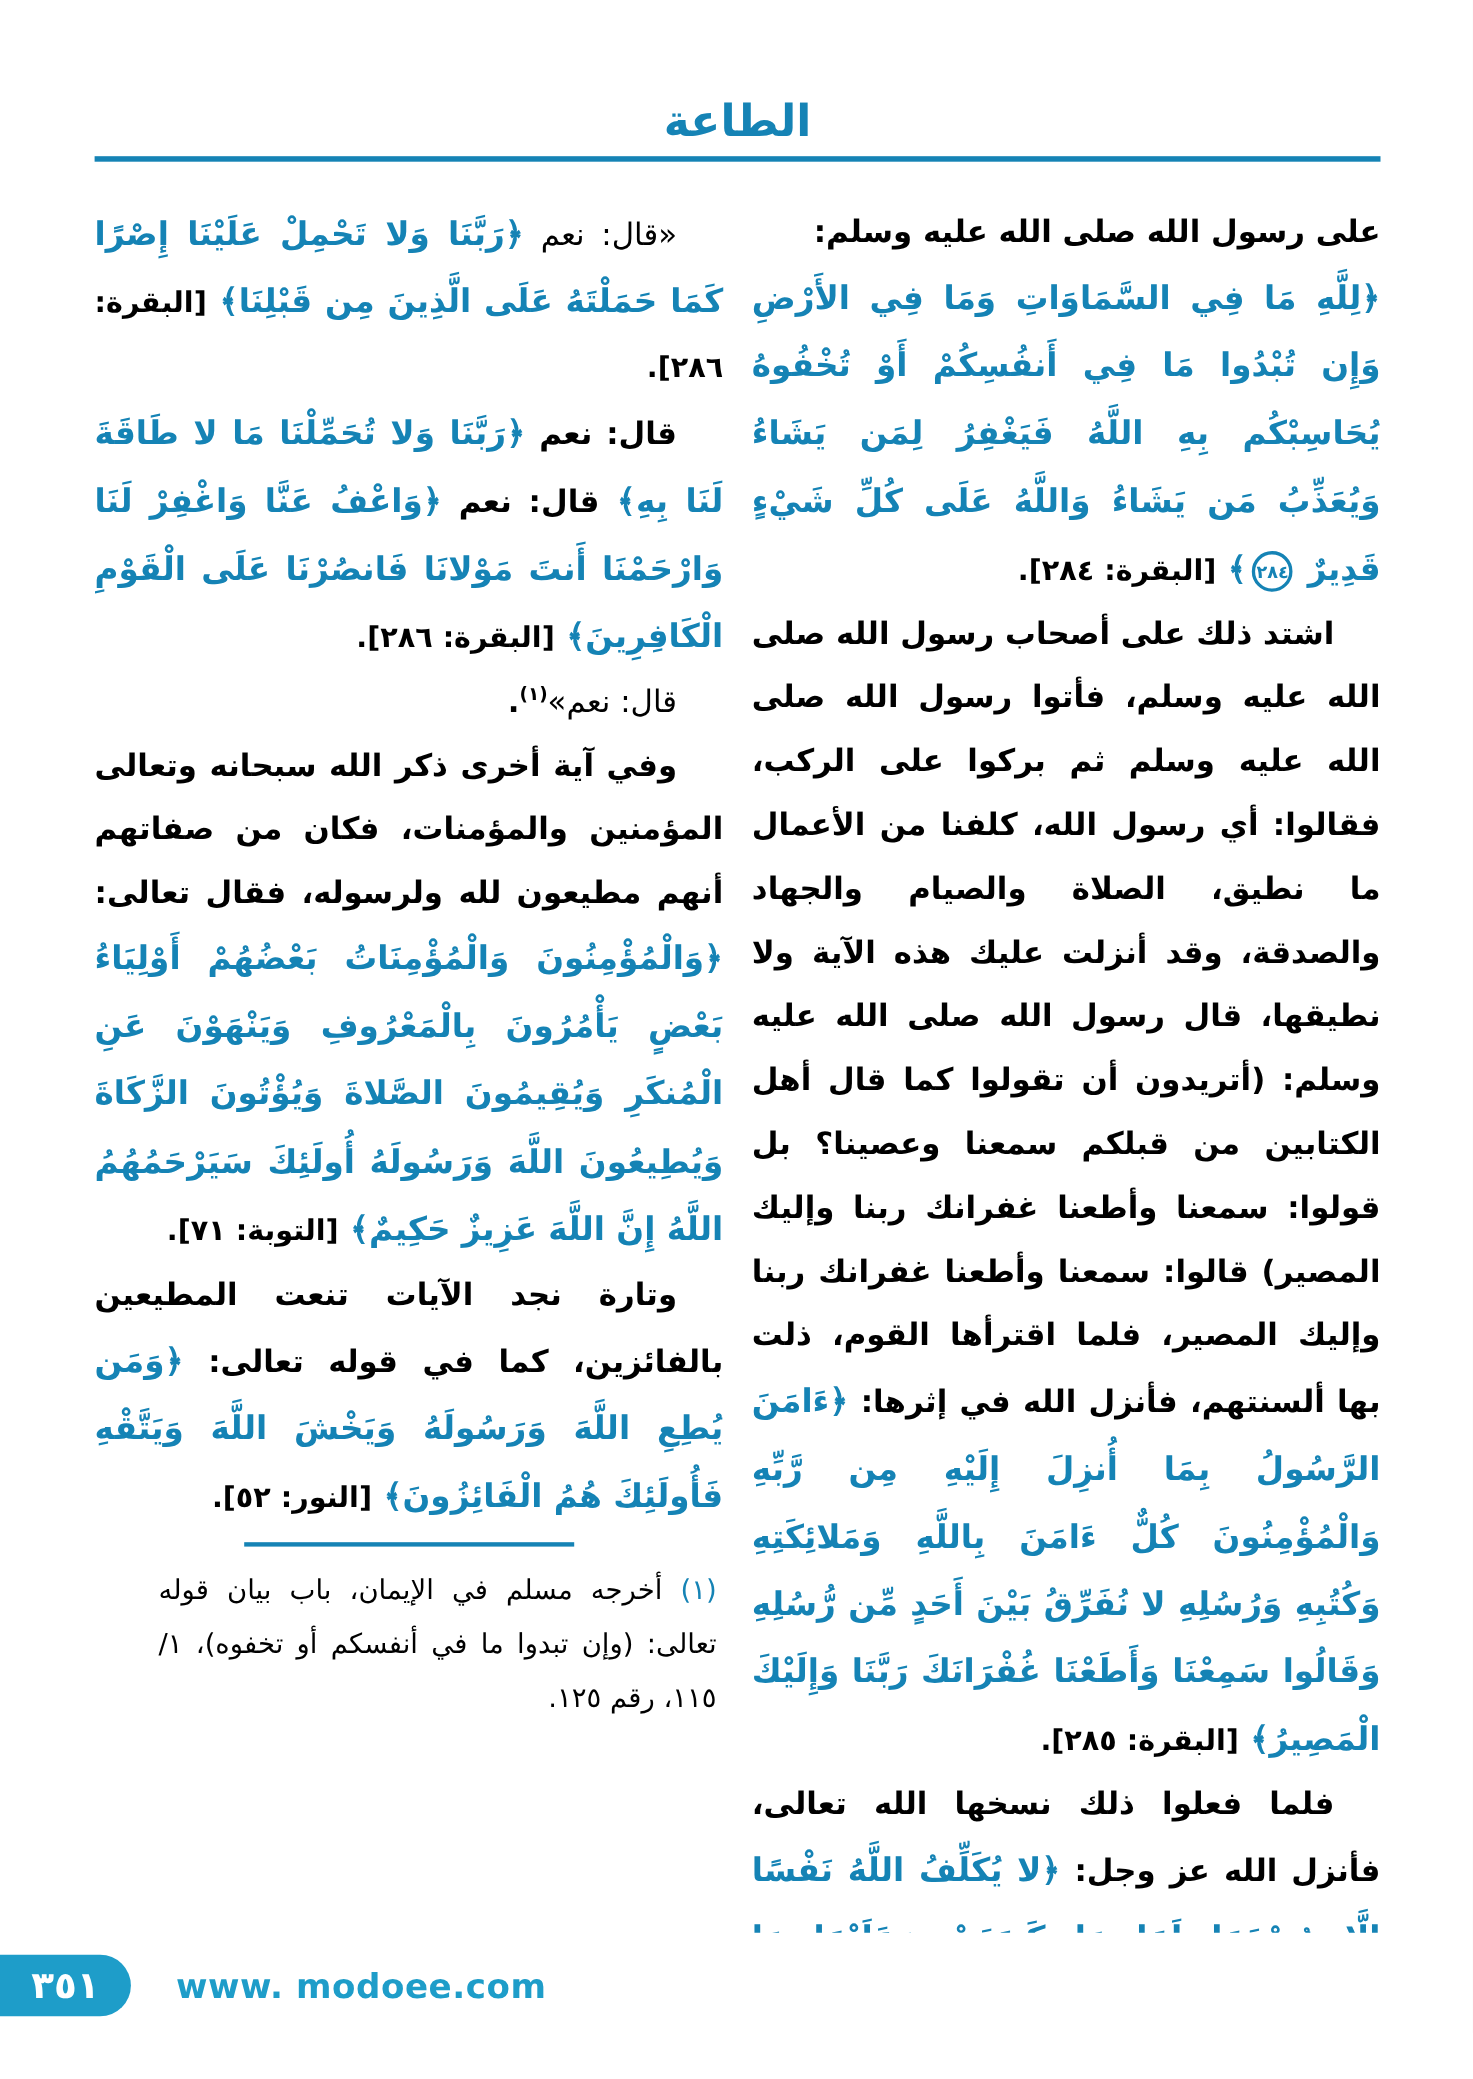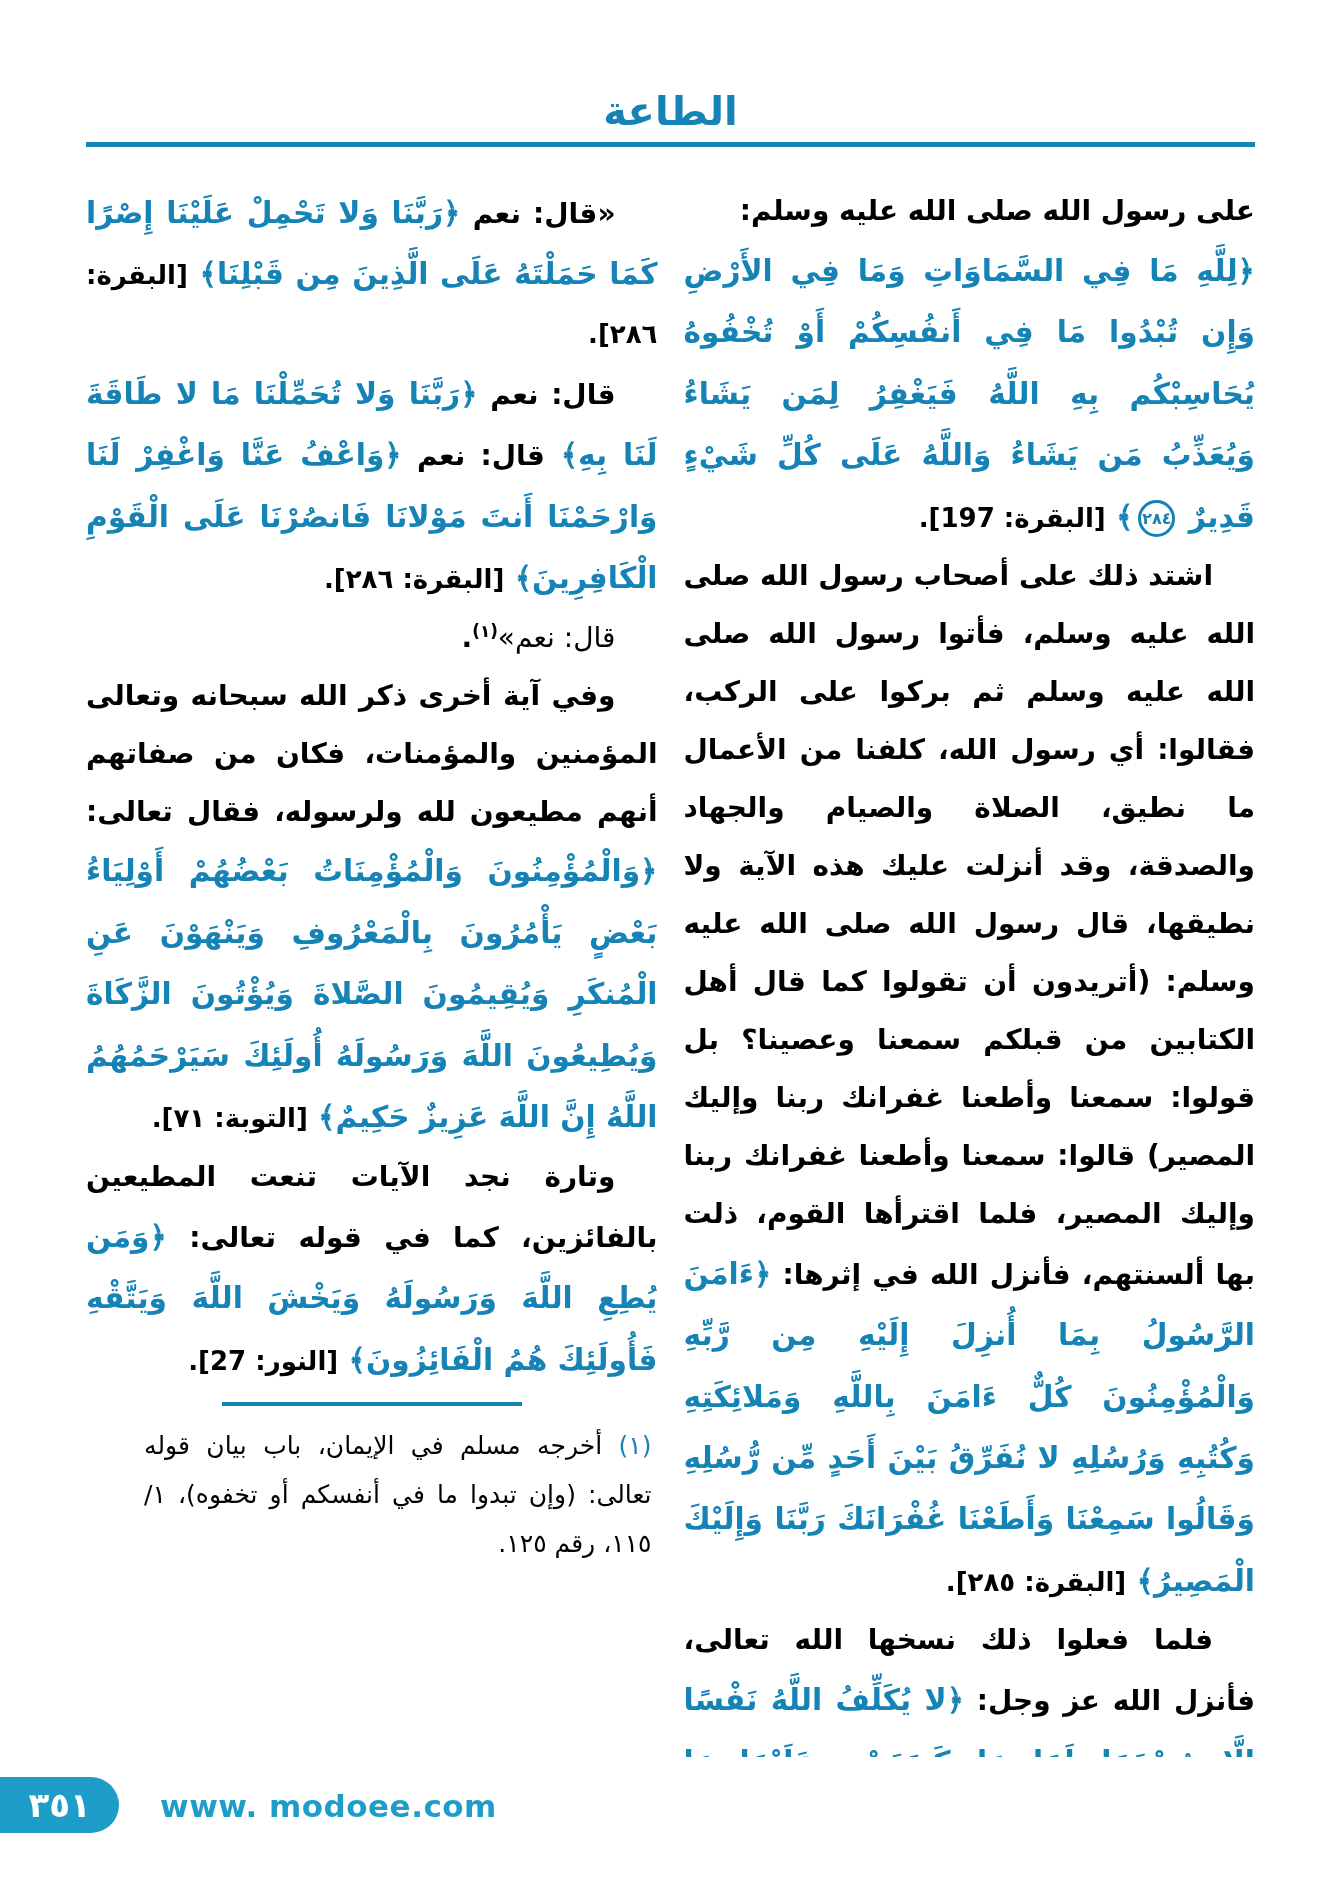--- a/index.html
+++ b/index.html
@@ -96,32 +96,32 @@
 <div class="page">
 
   <header class="header">
     <h1 class="chapter-title">الطاعة</h1>
     <div class="header-rule"></div>
   </header>
 
   <main class="columns">
     <section class="column">
         <p class="para"><span class="seg seg-text">على رسول الله صلى الله عليه وسلم:</span></p>
-        <p class="para"><span class="seg seg-quran">﴿لِلَّهِ مَا فِي السَّمَاوَاتِ وَمَا فِي الأَرْضِ وَإِن تُبْدُوا مَا فِي أَنفُسِكُمْ أَوْ تُخْفُوهُ يُحَاسِبْكُم بِهِ اللَّهُ فَيَغْفِرُ لِمَن يَشَاءُ وَيُعَذِّبُ مَن يَشَاءُ وَاللَّهُ عَلَى كُلِّ شَيْءٍ قَدِيرٌ </span><span class="seg seg-ayah">٢٨٤</span><span class="seg seg-quran">﴾ </span><span class="seg seg-ref">[البقرة: 197].</span></p>
+        <p class="para"><span class="seg seg-quran">﴿لِلَّهِ مَا فِي السَّمَاوَاتِ وَمَا فِي الأَرْضِ وَإِن تُبْدُوا مَا فِي أَنفُسِكُمْ أَوْ تُخْفُوهُ يُحَاسِبْكُم بِهِ اللَّهُ فَيَغْفِرُ لِمَن يَشَاءُ وَيُعَذِّبُ مَن يَشَاءُ وَاللَّهُ عَلَى كُلِّ شَيْءٍ قَدِيرٌ </span><span class="seg seg-ayah">٢٨٤</span><span class="seg seg-quran">﴾ </span><span class="seg seg-ref">[البقرة: ٢٨٤].</span></p>
         <p class="para indent"><span class="seg seg-text">اشتد ذلك على أصحاب رسول الله صلى الله عليه وسلم، فأتوا رسول الله صلى الله عليه وسلم ثم بركوا على الركب، فقالوا: أي رسول الله، كلفنا من الأعمال ما نطيق، الصلاة والصيام والجهاد والصدقة، وقد أنزلت عليك هذه الآية ولا نطيقها، قال رسول الله صلى الله عليه وسلم: </span><span class="seg seg-bold" style="font-weight: bold;">(أتريدون أن تقولوا كما قال أهل الكتابين من قبلكم سمعنا وعصينا؟ بل قولوا: سمعنا وأطعنا غفرانك ربنا وإليك المصير)</span><span class="seg seg-text"> قالوا: سمعنا وأطعنا غفرانك ربنا وإليك المصير، فلما اقترأها القوم، ذلت بها ألسنتهم، فأنزل الله في إثرها: </span><span class="seg seg-quran">﴿ءَامَنَ الرَّسُولُ بِمَا أُنزِلَ إِلَيْهِ مِن رَّبِّهِ وَالْمُؤْمِنُونَ كُلٌّ ءَامَنَ بِاللَّهِ وَمَلائِكَتِهِ وَكُتُبِهِ وَرُسُلِهِ لا نُفَرِّقُ بَيْنَ أَحَدٍ مِّن رُّسُلِهِ وَقَالُوا سَمِعْنَا وَأَطَعْنَا غُفْرَانَكَ رَبَّنَا وَإِلَيْكَ الْمَصِيرُ﴾ </span><span class="seg seg-ref">[البقرة: ٢٨٥].</span></p>
         <p class="para indent"><span class="seg seg-text">فلما فعلوا ذلك نسخها الله تعالى، فأنزل الله عز وجل: </span><span class="seg seg-quran">﴿لا يُكَلِّفُ اللَّهُ نَفْسًا إِلَّا وُسْعَهَا لَهَا مَا كَسَبَتْ وَعَلَيْهَا مَا اكْتَسَبَتْ رَبَّنَا لا تُؤَاخِذْنَا إِن نَّسِينَا أَوْ أَخْطَأْنَا﴾ </span></p>
       </section>
 
     <section class="column">
       <div class="col-flow">
-          <p class="para indent"><span class="seg seg-bold" style="font-weight: bold;">«قال: نعم </span><span class="seg seg-quran">﴿رَبَّنَا وَلا تَحْمِلْ عَلَيْنَا إِصْرًا كَمَا حَمَلْتَهُ عَلَى الَّذِينَ مِن قَبْلِنَا﴾ </span><span class="seg seg-ref">[البقرة: ٢٨٦].</span></p>
+          <p class="para indent"><span class="seg seg-bold" style="font-weight: normal;">«قال: نعم </span><span class="seg seg-quran">﴿رَبَّنَا وَلا تَحْمِلْ عَلَيْنَا إِصْرًا كَمَا حَمَلْتَهُ عَلَى الَّذِينَ مِن قَبْلِنَا﴾ </span><span class="seg seg-ref">[البقرة: ٢٨٦].</span></p>
           <p class="para indent"><span class="seg seg-bold" style="font-weight: bold;">قال: نعم </span><span class="seg seg-quran">﴿رَبَّنَا وَلا تُحَمِّلْنَا مَا لا طَاقَةَ لَنَا بِهِ﴾ </span><span class="seg seg-bold" style="font-weight: bold;">قال: نعم </span><span class="seg seg-quran">﴿وَاعْفُ عَنَّا وَاغْفِرْ لَنَا وَارْحَمْنَا أَنتَ مَوْلانَا فَانصُرْنَا عَلَى الْقَوْمِ الْكَافِرِينَ﴾ </span><span class="seg seg-ref">[البقرة: ٢٨٦].</span></p>
           <p class="para indent"><span class="seg seg-bold" style="font-weight: normal;">قال: نعم»</span><span class="seg seg-sup">(١)</span><span class="seg seg-bold" style="font-weight: bold;">.</span></p>
           <p class="para indent"><span class="seg seg-text">وفي آية أخرى ذكر الله سبحانه وتعالى المؤمنين والمؤمنات، فكان من صفاتهم أنهم مطيعون لله ولرسوله، فقال تعالى: </span><span class="seg seg-quran">﴿وَالْمُؤْمِنُونَ وَالْمُؤْمِنَاتُ بَعْضُهُمْ أَوْلِيَاءُ بَعْضٍ يَأْمُرُونَ بِالْمَعْرُوفِ وَيَنْهَوْنَ عَنِ الْمُنكَرِ وَيُقِيمُونَ الصَّلاةَ وَيُؤْتُونَ الزَّكَاةَ وَيُطِيعُونَ اللَّهَ وَرَسُولَهُ أُولَئِكَ سَيَرْحَمُهُمُ اللَّهُ إِنَّ اللَّهَ عَزِيزٌ حَكِيمٌ﴾ </span><span class="seg seg-ref">[التوبة: ٧١].</span></p>
-          <p class="para indent"><span class="seg seg-text">وتارة نجد الآيات تنعت المطيعين بالفائزين، كما في قوله تعالى: </span><span class="seg seg-quran">﴿وَمَن يُطِعِ اللَّهَ وَرَسُولَهُ وَيَخْشَ اللَّهَ وَيَتَّقْهِ فَأُولَئِكَ هُمُ الْفَائِزُونَ﴾ </span><span class="seg seg-ref">[النور: 27].</span></p>
+          <p class="para indent"><span class="seg seg-text">وتارة نجد الآيات تنعت المطيعين بالفائزين، كما في قوله تعالى: </span><span class="seg seg-quran">﴿وَمَن يُطِعِ اللَّهَ وَرَسُولَهُ وَيَخْشَ اللَّهَ وَيَتَّقْهِ فَأُولَئِكَ هُمُ الْفَائِزُونَ﴾ </span><span class="seg seg-ref">[النور: ٥٢].</span></p>
         </div>
 
       <div class="footnote">
         <div class="footnote-rule"></div>
         <p class="footnote-text"><span class="footnote-marker">(١)</span><span> أخرجه مسلم في الإيمان، باب بيان قوله تعالى: (وإن تبدوا ما في أنفسكم أو تخفوه)، ١/ ١١٥، رقم ١٢٥.</span></p>
       </div>
     </section>
   </main>
 
   <div class="page-badge">

